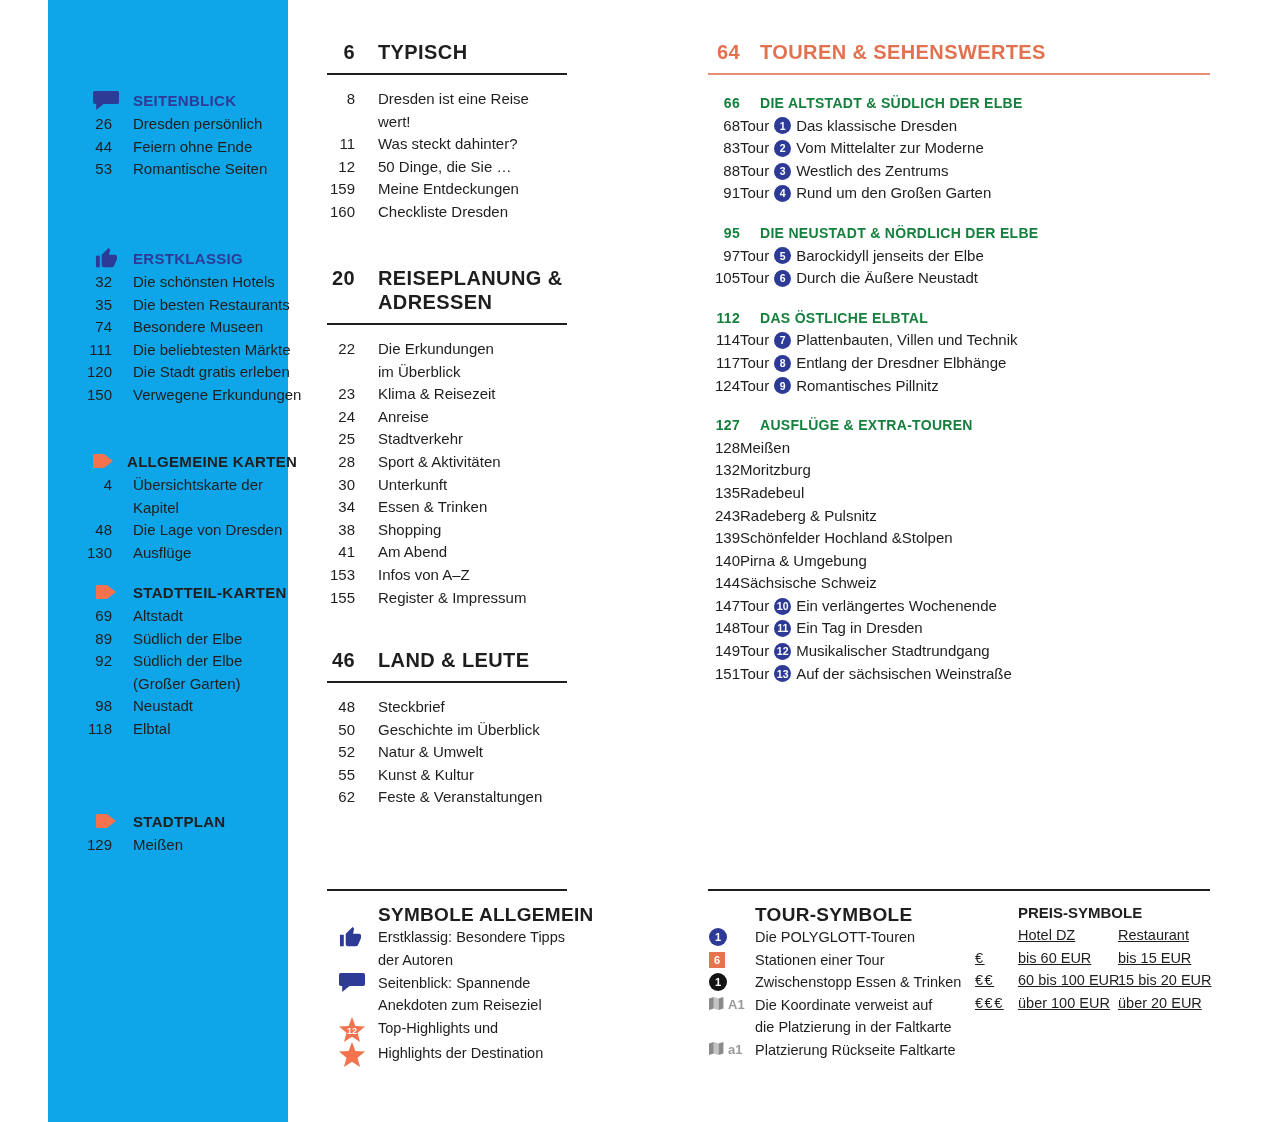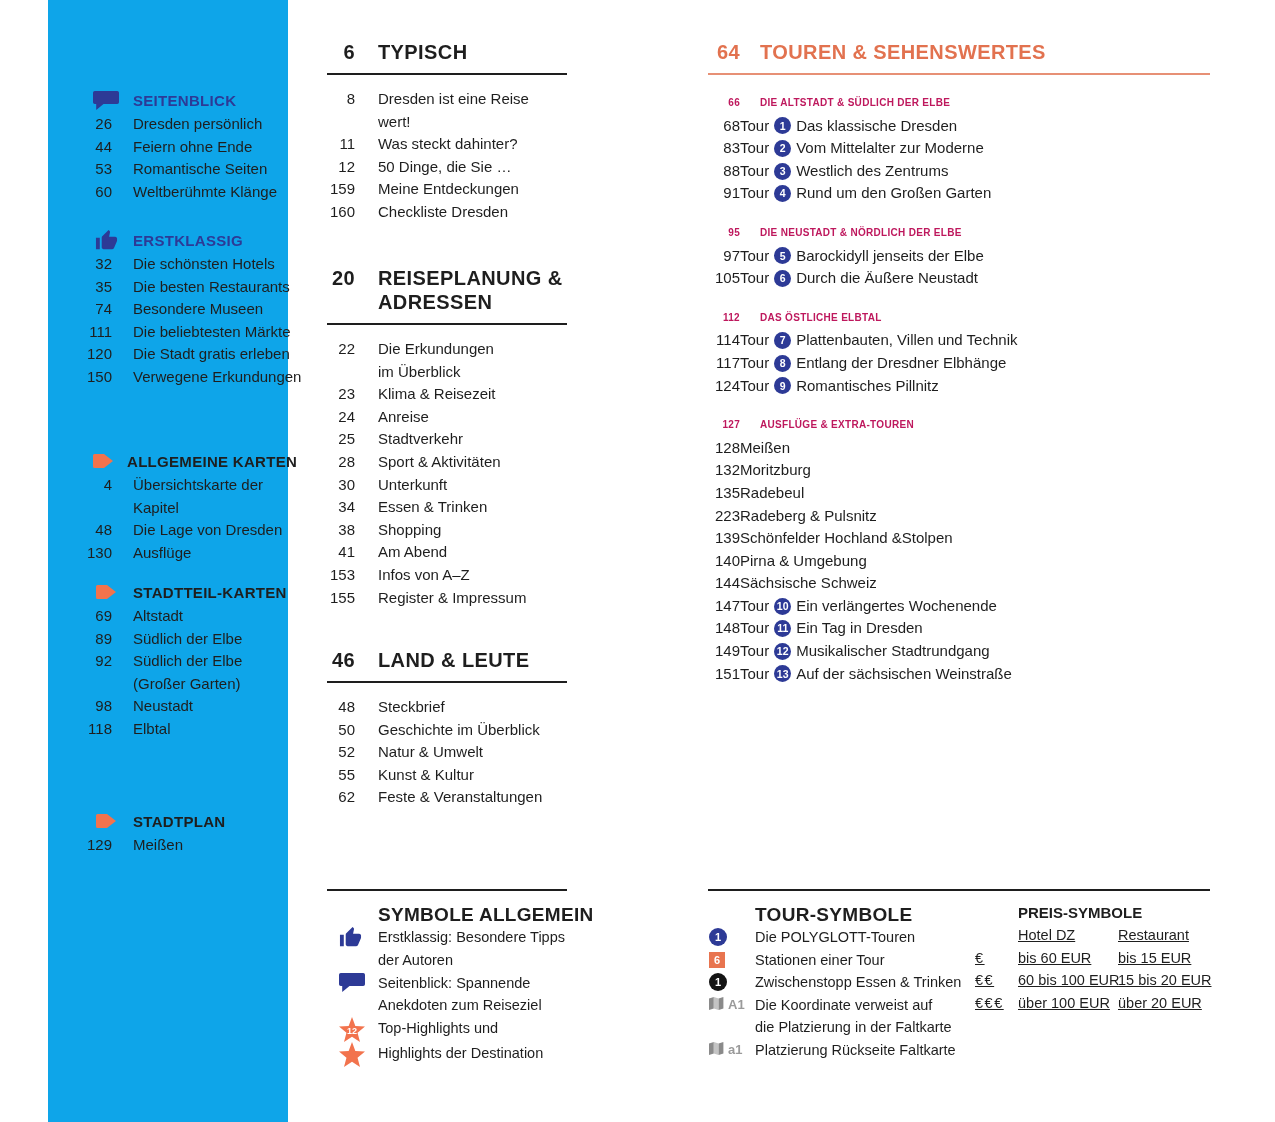--- a/index.html
+++ b/index.html
@@ -33,21 +33,21 @@
   #middle .row .pg{width:28px;}
   #middle .row .lbl{margin-left:23px;}
 
   
   .right-col{position:absolute;left:708px;top:40px;width:502px;}
   .right-col .head{color:#E2724F;}
   .right-col .head .pg{width:32px;}
   .right-col .head .ttl{margin-left:20px;}
   .or-rule{border-top:2px solid #E79075;margin-top:9px;}
   .group{margin-top:17px;}
-  .group-head{display:flex;color:#be185d;font-weight:bold;font-size:10px;line-height:22.6px;letter-spacing:.3px;}
+  .group-head{display:flex;color:#15803d;font-weight:bold;font-size:14px;line-height:22.6px;letter-spacing:.3px;}
   .group-head .pg{width:32px;}
   .group-head .ttl{margin-left:20px;white-space:nowrap;}
   .right-col .row .pg{width:32px;}
   .right-col .row .lbl{display:flex;align-items:center;}
   .tour-num{width:17px;height:17px;border-radius:50%;background:#2D3A96;color:#fff;
     font-size:10.5px;font-weight:bold;display:inline-flex;align-items:center;justify-content:center;
     margin:0 5px;flex:none;}
 
   
   .legend{position:absolute;}
@@ -109,28 +109,22 @@
           <span class="lbl">
             <div>Feiern ohne Ende</div>
           </span>
         </div>
         <div class="row">
           <span class="pg">53</span>
           <span class="lbl">
             <div>Romantische Seiten</div>
           </span>
         </div>
-        <div class="row">
-          <span class="pg">60</span>
-          <span class="lbl">
-            <div>Weltberühmte Klänge</div>
-          </span>
-        </div>
-      </div>
-      <div class="sb-section" style="top: 228px;">
+      </div>
+      <div class="sb-section" style="top: 246px;">
         <div class="sb-head">
           <span class="sb-icon">
             <svg width="23" height="23" viewBox="0 0 24 24">
               <path d="M1 21h4V9H1v12zm22-11c0-1.1-.9-2-2-2h-6.31l.95-4.57.03-.32c0-.41-.17-.79-.44-1.06L14.17 1 7.58 7.59C7.22 7.95 7 8.45 7 9v10c0 1.1.9 2 2 2h9c.83 0 1.54-.5 1.84-1.22l3.02-7.05c.09-.23.14-.47.14-.73v-2z" fill="#2D3A96"></path>
             </svg>
           </span>
           <span class="sb-title blue">ERSTKLASSIG</span>
         </div>
         <div class="row">
           <span class="pg">32</span>
@@ -528,21 +522,21 @@
               <span>Moritzburg</span>
             </span>
           </div>
           <div class="row">
             <span class="pg">135</span>
             <span class="lbl">
               <span>Radebeul</span>
             </span>
           </div>
           <div class="row">
-            <span class="pg">223</span>
+            <span class="pg">243</span>
             <span class="lbl">
               <span>Radeberg &amp; Pulsnitz</span>
             </span>
           </div>
           <div class="row">
             <span class="pg">139</span>
             <span class="lbl">
               <span>Schönfelder Hochland &amp;Stolpen</span>
             </span>
           </div>

